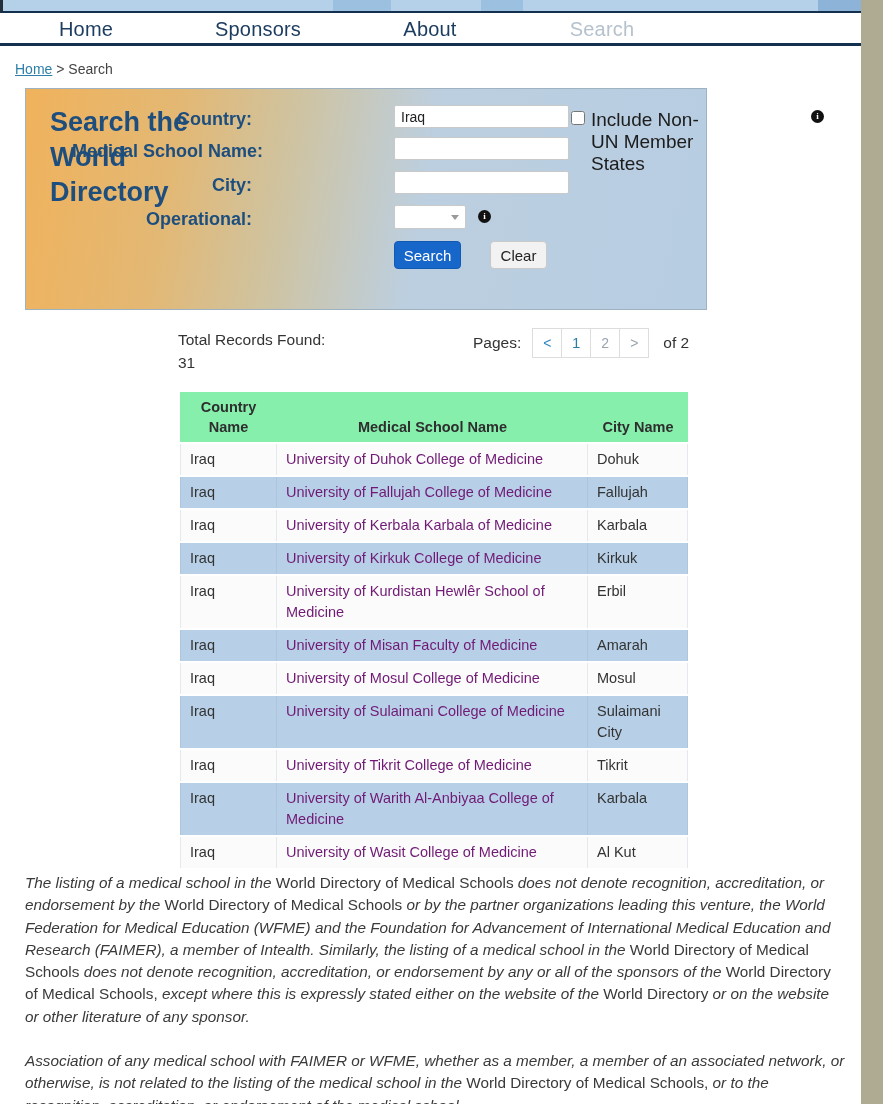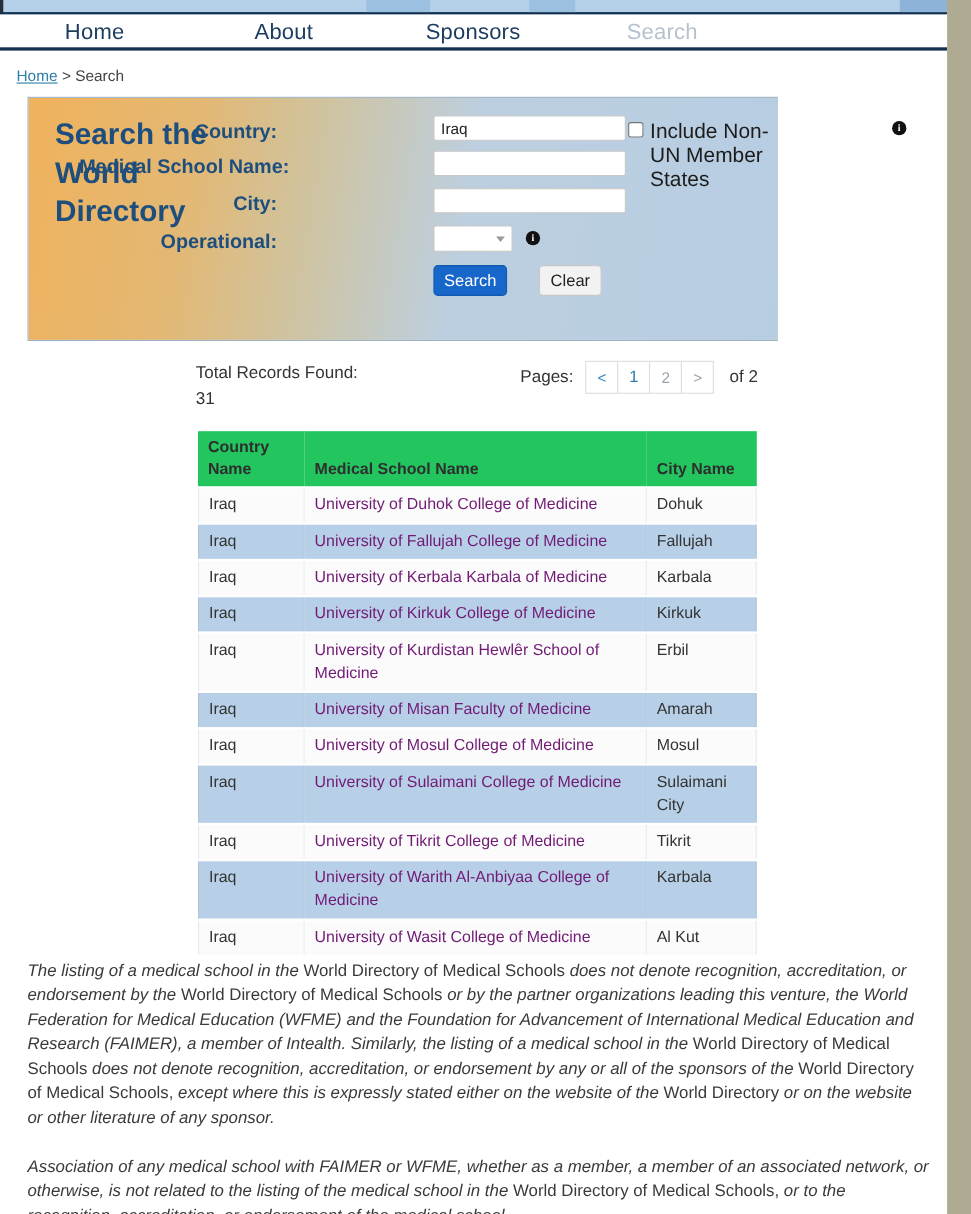--- a/index.html
+++ b/index.html
@@ -75,22 +75,22 @@
   .pager { display:flex; border-radius:3px; }
   .pg-btn { width:30px; height:30px; background:#fff; border:1px solid #ddd; margin-left:-1px;
             text-align:center; line-height:28px; font-size:14px; cursor:pointer; color:#9aa4ad; }
   .pg-btn.prev { color:#2e86c1; }
   .pg-btn.current { color:#2d7ea7; font-size:15px; }
   .pg-of { margin-left:14px; line-height:30px; }
 
   
   .results-table { position:absolute; top:390px; left:180px; width:508px;
                    border-collapse:separate; border-spacing:0 2px; }
-  .results-table th { background:#22c55e; color:#2e2e2e; font-size:14.5px; font-weight:bold;
-                      text-align:left; padding:5px 9px; line-height:20px; vertical-align:bottom; }
+  .results-table th { background:#86efac; color:#2e2e2e; font-size:14.5px; font-weight:bold;
+                      text-align:center; padding:5px 9px; line-height:20px; vertical-align:bottom; }
   .results-table th:first-child { width:97px; }
   .results-table th:nth-child(2) { width:311px; }
   .results-table th:nth-child(3) { width:100px; }
   .results-table td { font-size:14.5px; color:#333; padding:5px 9px; line-height:21px;
                       vertical-align:top; background:#fbfbfb;
                       border-right:1px solid rgba(130,155,180,0.18); }
   .results-table tr.alt td { background:#b7d0e7; }
   .results-table td a { color:#701a75; text-decoration:none; cursor:pointer; }
   .results-table tr td:first-child { border-left:1px solid rgba(130,155,180,0.18); }
 
@@ -107,22 +107,22 @@
 <div class="side-strip"></div>
 
 <div class="top-strip">
   <div class="chrome-frag f1"></div>
   <div class="chrome-frag f2"></div>
   <div class="chrome-frag f3"></div>
 </div>
 
 <nav class="nav">
     <div class="nav-item">Home</div>
+    <div class="nav-item">Sponsors</div>
     <div class="nav-item">About</div>
-    <div class="nav-item">Sponsors</div>
     <div class="nav-item muted">Search</div>
   </nav>
 
 <div class="breadcrumb">
   <a>Home</a>
   <span>&gt;</span>
   <span>Search</span>
 </div>
 
 <section class="panel">

